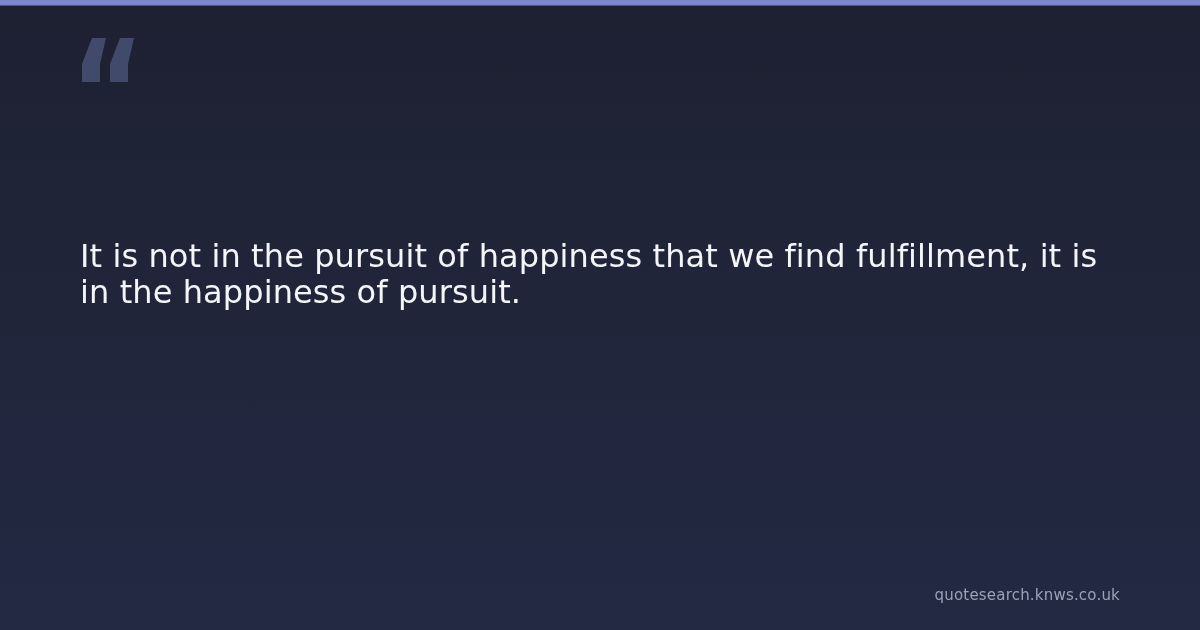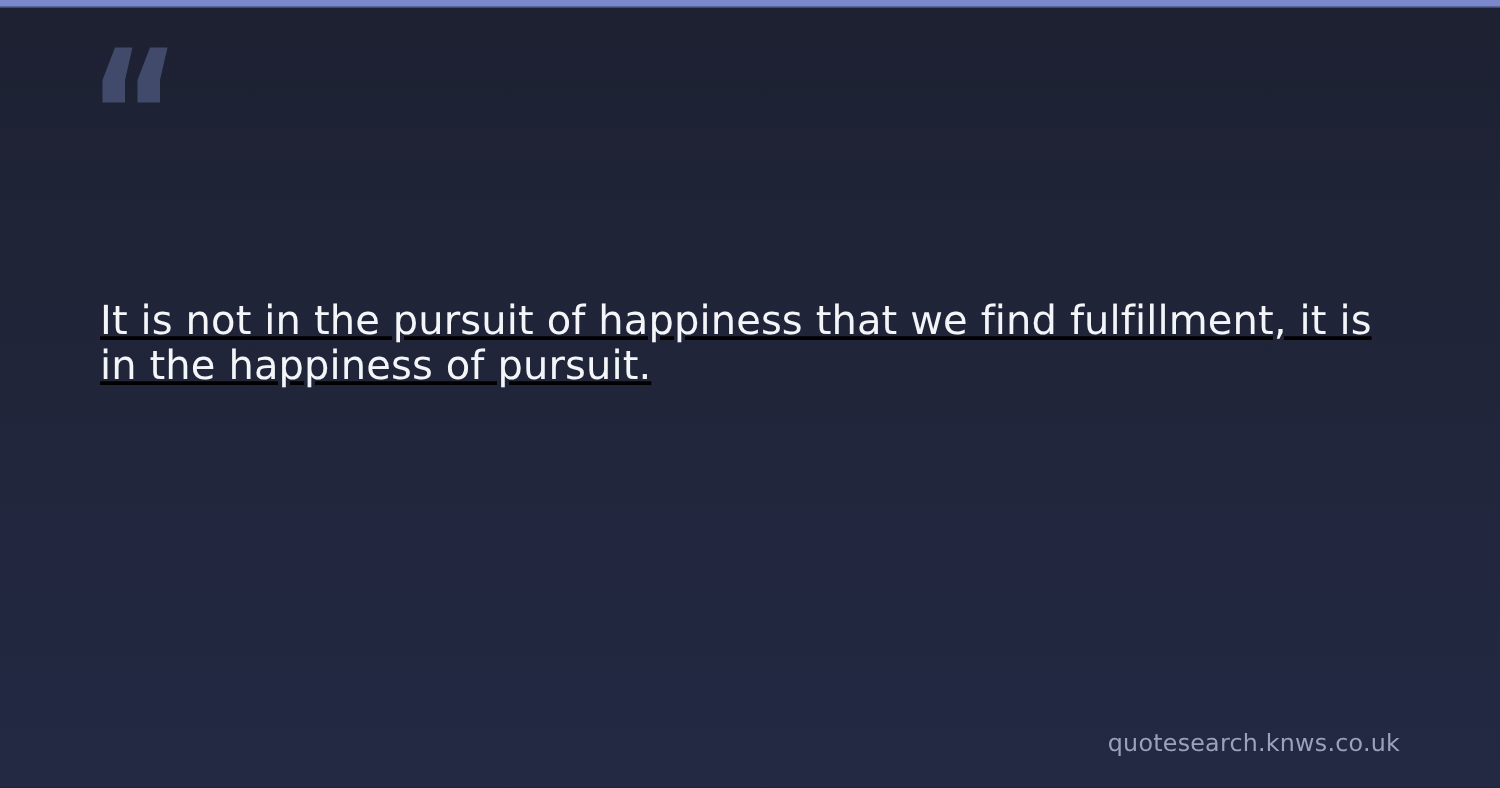--- a/index.html
+++ b/index.html
@@ -45,21 +45,20 @@
   }
   .quote-mark svg {
     display: block;
   }
 
   .quote-body {
     position: absolute;
     left: 80px;
     top: 238px;
     width: 1040px;
-    text-decoration: underline;
   }
 
   .quote-text {
     margin: 0;
     font-size: 32px;
     line-height: 36px;
     color: #f4f5f8;
     font-weight: 400;
     letter-spacing: 0.1px;
     text-rendering: optimizeLegibility;
@@ -77,21 +76,21 @@
   }
   .attribution .dash {
     display: inline-block;
     padding-right: 8px;
   }
 
   .site-url {
     position: absolute;
     right: 80px;
     bottom: 26px;
-    font-size: 19px;
+    font-size: 15px;
     line-height: 18px;
     color: #9aa2b8;
     letter-spacing: 0.2px;
     text-align: right;
     white-space: nowrap;
   }
 </style>
 </head>
 <body>
 

